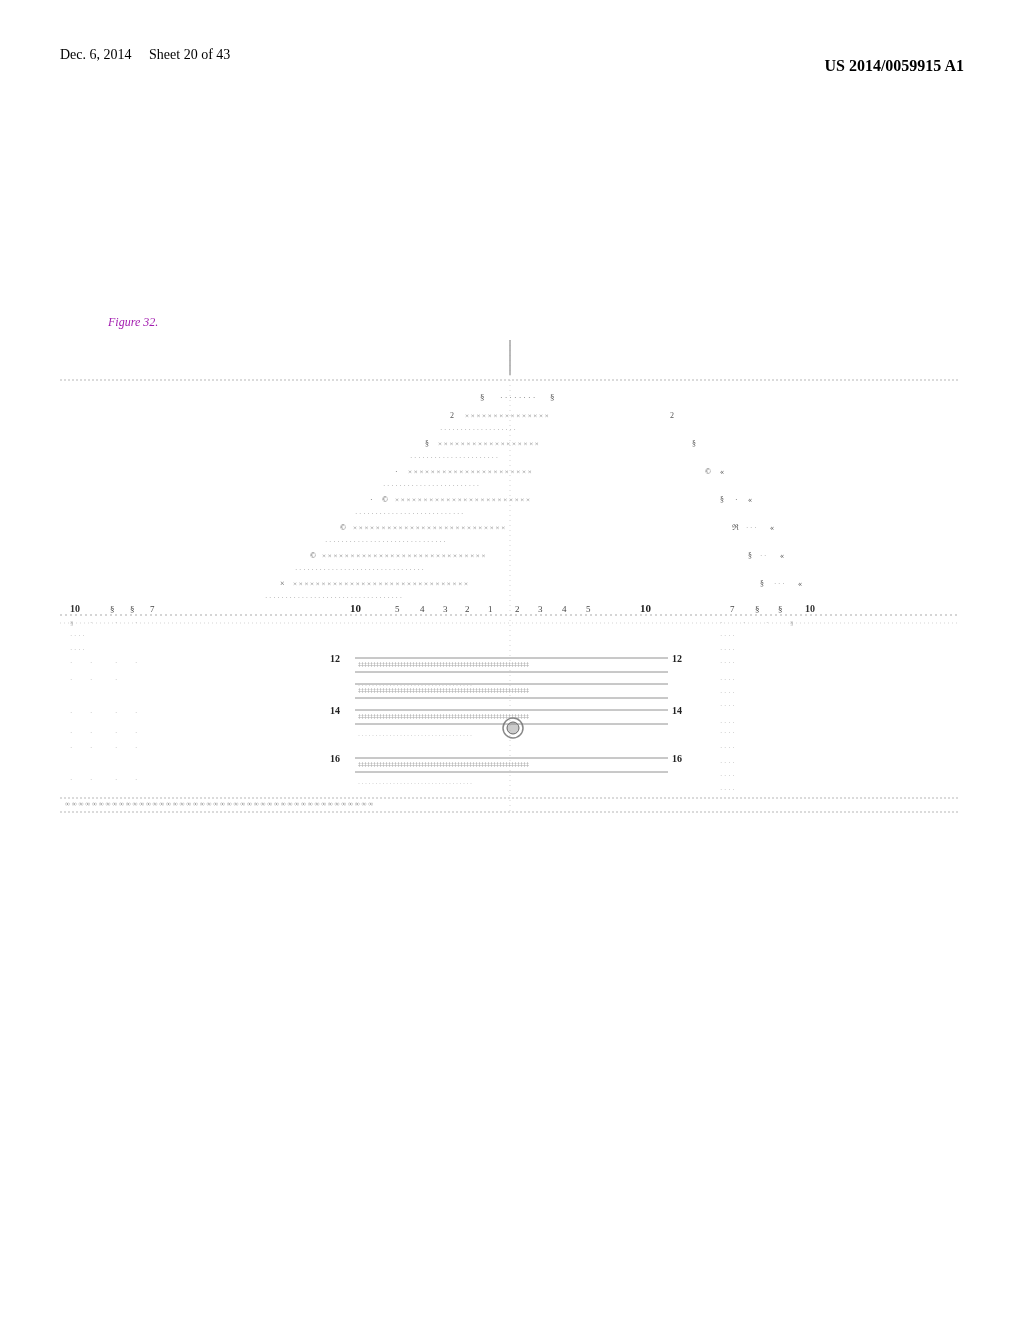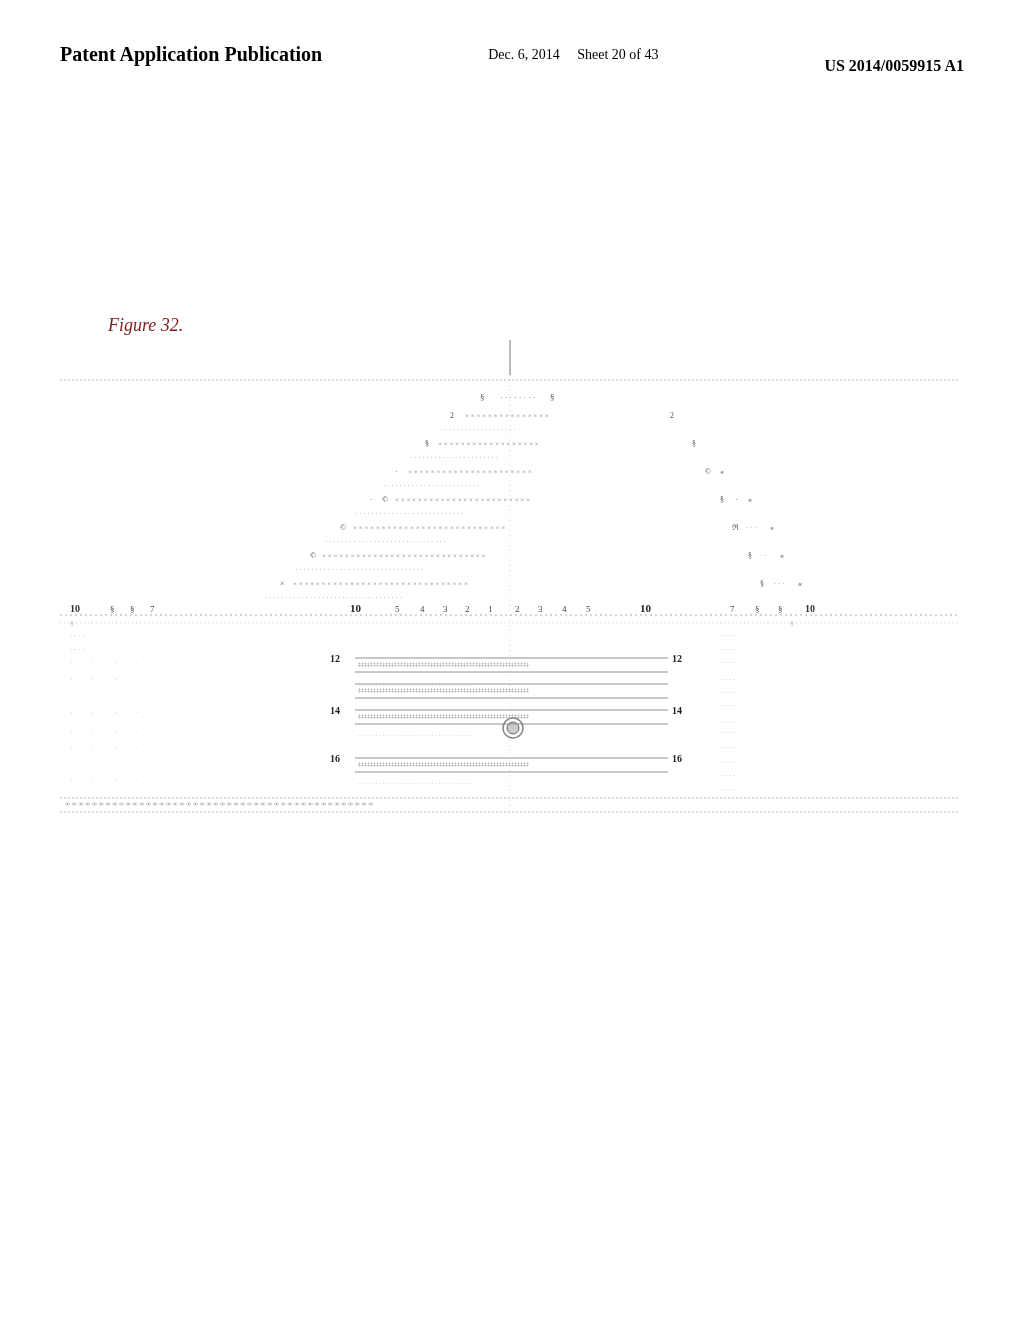--- a/index.html
+++ b/index.html
@@ -38,38 +38,37 @@
       font-weight: bold;
       text-align: right;
       line-height: 1.4;
       margin-top: 15px;
     }
 
     .figure-label {
       position: absolute;
       top: 315px;
       left: 108px;
-      font-size: 18px;
+      font-size: 12px;
       font-style: italic;
-      color: #7f1d1d;
+      color: #a21caf;
     }
 
     .diagram-area {
       position: absolute;
       top: 340px;
       left: 60px;
       right: 60px;
       bottom: 200px;
     }
   </style>
 </head>
 <body>
 
 <div class="page-header">
-  <div class="header-left">Patent Application Publication</div>
   <div class="header-center">
     <span>Dec. 6, 2014</span>&nbsp;&nbsp;&nbsp;&nbsp;
     <span>Sheet 20 of 43</span>
   </div>
   <div class="header-right">US 2014/0059915 A1</div>
 </div>
 
 <div class="figure-label">Figure 32.</div>
 
 <div class="diagram-area">

